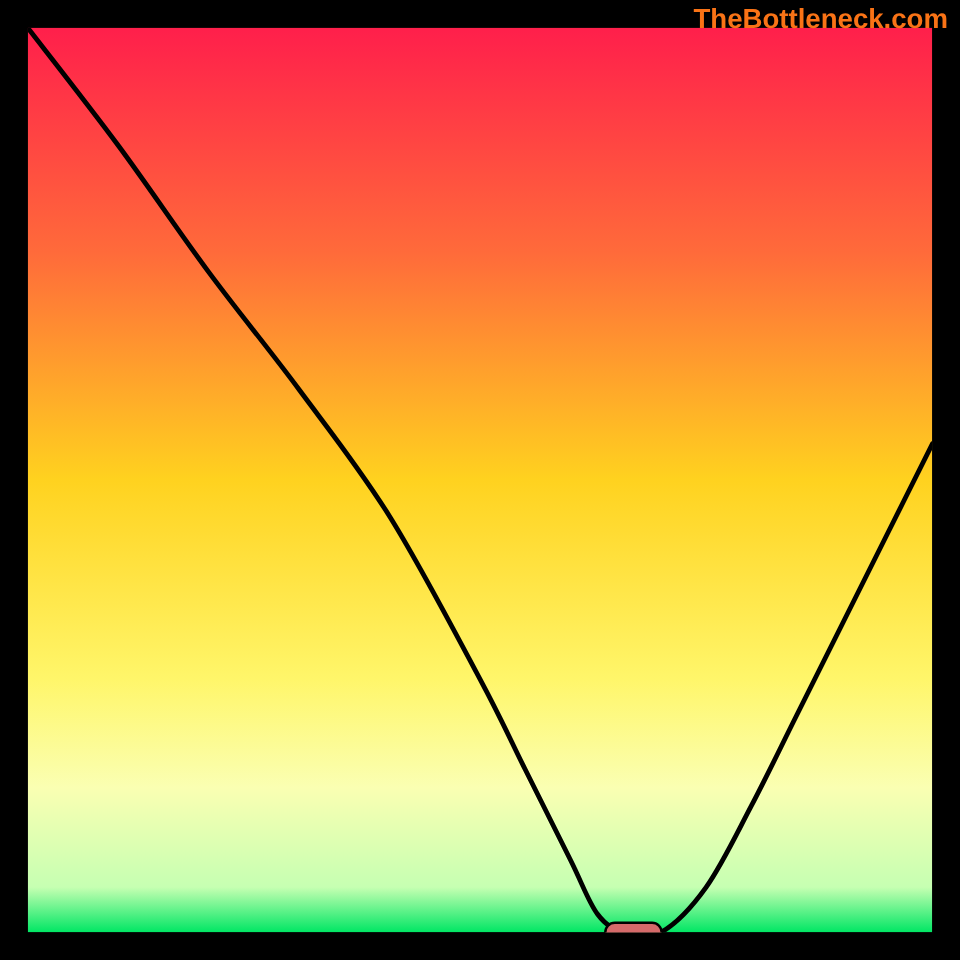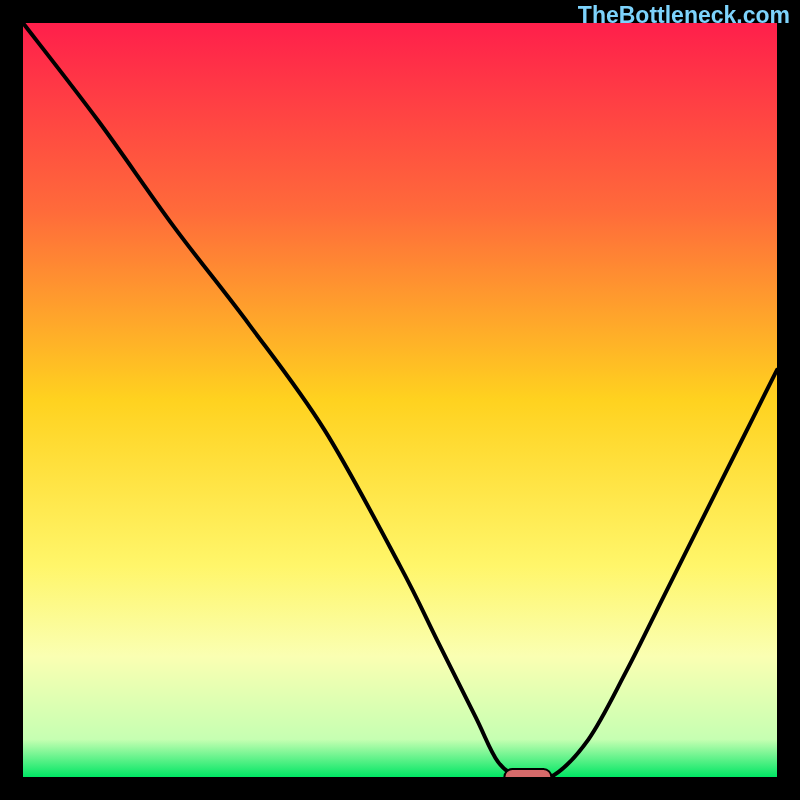--- a/index.html
+++ b/index.html
@@ -41,21 +41,21 @@
     border: 2px solid #000;
     transform: translate(-50%, -50%);
   }
   .watermark {
     position: absolute;
     top: 2px;
     right: 10px;
     font-family: Arial, Helvetica, sans-serif;
     font-size: 23px;
     font-weight: bold;
-    color: #7dd3fc;
+    color: #f97316;
     user-select: none;
   }
 </style>
 </head>
 <body>
 
 <div class="stage">
   <div class="plot-area">
     <svg class="gradient-bg" viewBox="0 0 754 754" preserveAspectRatio="none">
       <defs>

